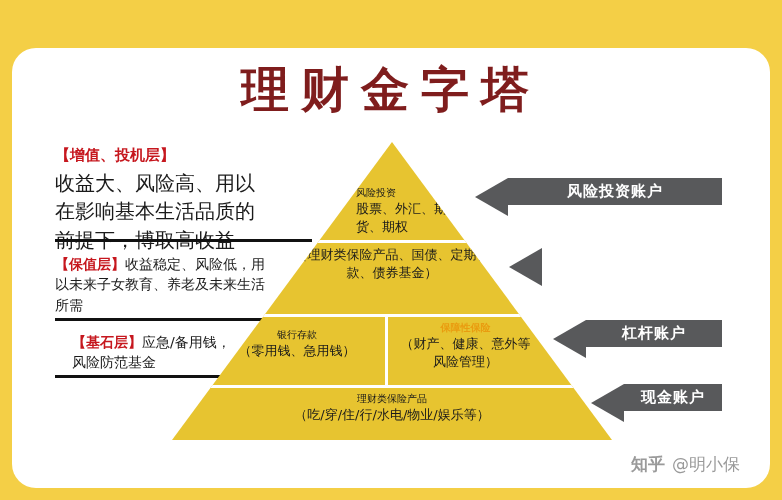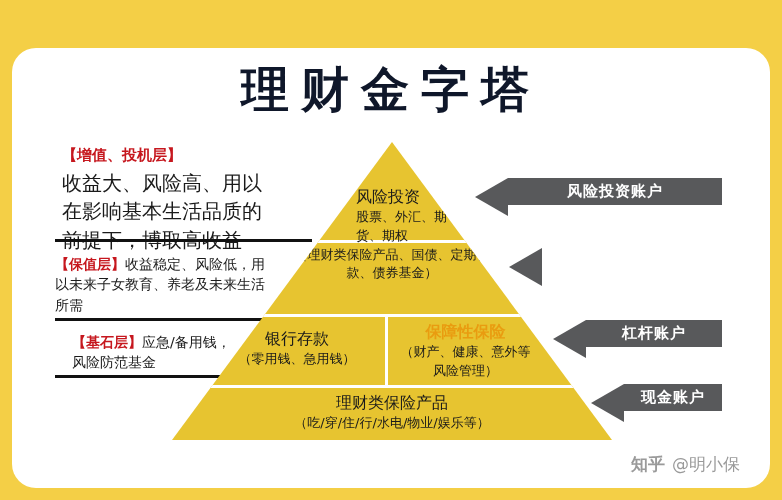--- a/index.html
+++ b/index.html
@@ -3,44 +3,44 @@
 <meta charset="utf-8">
 <style>
   * { margin:0; padding:0; box-sizing:border-box; }
   html,body { width:782px; height:500px; }
   body { font-family:"DejaVu Sans", sans-serif; overflow:hidden; }
 
   .canvas { position:relative; width:782px; height:500px; background:#F4CF46; overflow:hidden; }
   .card { position:absolute; left:12px; top:48px; width:758px; height:440px; background:#ffffff; border-radius:24px; }
 
   .title { position:absolute; top:10px; left:0; right:0; text-align:center;
-           font-size:48px; font-weight:bold; letter-spacing:12px; color:#0f172a; }
+           font-size:48px; font-weight:bold; letter-spacing:12px; color:#7f1d1d; }
 
   
   .annot { position:absolute; color:#1a1a1a; }
   .annot-header { color:#C6171E; font-weight:bold; font-size:15px; }
   .annot-body { font-size:20px; line-height:1.42; margin-top:4px; }
   .annot-header.inline { font-size:14px; }
   .annot-body-inline { font-size:14px; }
-  .annot1 { left:50px; top:98px; width:205px; }
+  .annot1 { left:43px; top:98px; width:205px; }
   .annot2 { left:43px; top:206px; width:215px; font-size:14px; line-height:1.45; }
   .annot3 { left:43px; top:284px; width:162px; font-size:14px; line-height:1.45;margin-left:17px; }
   .rule { position:absolute; height:3px; background:#111; }
   .rule1 { left:43px; top:191px; width:257px; }
   .rule2 { left:43px; top:270px; width:228px; }
   .rule3 { left:43px; top:327px; width:193px; }
 
   
   .pyramid { position:absolute; left:160px; top:94px; width:440px; height:298px;
              background:#E7C430; clip-path:polygon(50% 0, 100% 100%, 0 100%); }
   .pyr-divider { position:absolute; left:0; right:0; height:3px; background:#fff; }
   .d1 { top:98px; } .d2 { top:172px; } .d3 { top:243px; }
   .pyr-vdivider { position:absolute; top:172px; height:74px; width:3px; background:#fff; left:213px; }
   .pyr-text { position:absolute; color:#1a1a1a; }
-  .pyr-title { font-size:16px; font-weight:normal; line-height:1.4; }
+  .pyr-title { font-size:10px; font-weight:normal; line-height:1.4; }
   .pyr-sub { font-size:13px; line-height:1.4; }
   .l1 { left:184px; top:44px; width:100px; text-align:left; }
   .l2 { left:110px; top:104px; width:220px; text-align:center; }
   .l2 .pyr-title { color:#C6171E; font-weight:bold; }
   .l3a { left:45px; top:186px; width:160px; text-align:center; }
   .l3b { left:226px; top:179px; width:135px; text-align:center; }
   .l3b .pyr-title { color:#E99C10; font-weight:bold; }
   .l4 { left:0; top:250px; width:100%; text-align:center; }
 
   

